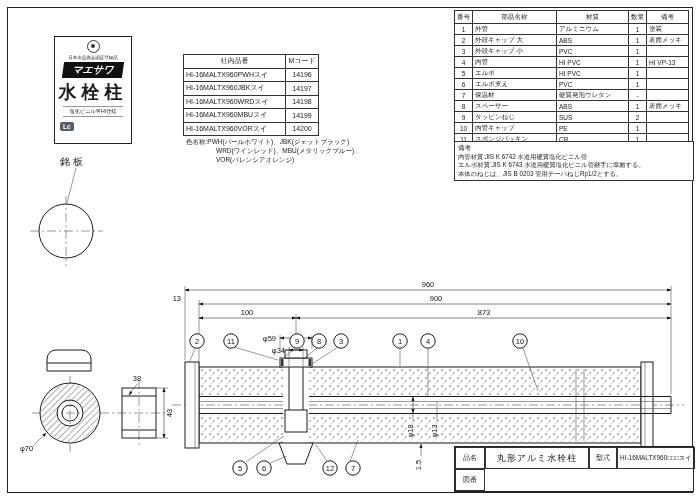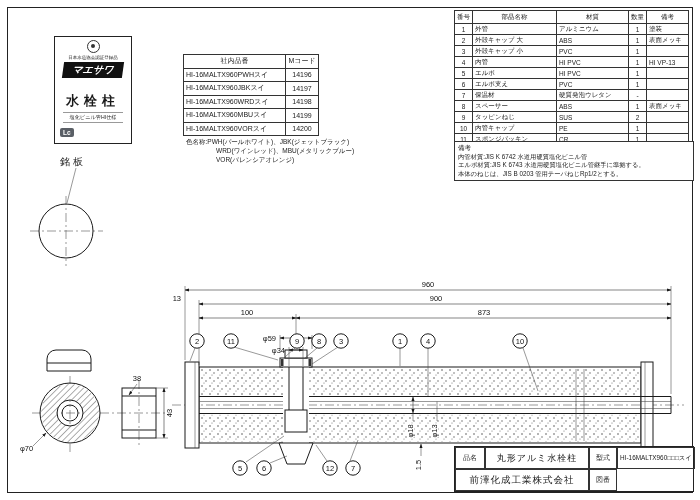--- a/index.html
+++ b/index.html
@@ -37,21 +37,21 @@
   .plate{position:absolute;left:60px;top:155px;font-size:10px;letter-spacing:3px;}
 
   .logo-box{position:absolute;left:54px;top:36px;width:78px;height:108px;border:1.3px solid #222;
             background:#fff;display:flex;flex-direction:column;align-items:stretch;padding:3px 2px;box-sizing:border-box;}
   .jwwa-row{display:flex;justify-content:center;margin-bottom:1px;}
   .jwwa-badge{width:11px;height:11px;border:1px solid #333;border-radius:50%;position:relative;}
   .jwwa-badge::after{content:"";position:absolute;left:3px;top:3px;width:4px;height:4px;background:#333;border-radius:50%;}
   .cert{font-size:5px;text-align:center;transform:scale(.9);white-space:nowrap;}
   .brand{background:#111;color:#fff;font-style:italic;font-weight:bold;font-size:10px;
          text-align:center;margin:2px 6px;padding:1px 0;transform:skewX(-8deg);}
-  .product{font-size:13px;font-weight:bold;letter-spacing:5px;text-align:center;margin-top:12px;}
+  .product{font-size:18px;font-weight:bold;letter-spacing:5px;text-align:center;margin-top:0;}
   .spec{font-size:5.2px;text-align:center;border-top:.5px solid #999;border-bottom:.5px solid #999;
         margin:2px 6px;padding:1px 0;}
   .maker-mark{align-self:flex-start;margin:3px 0 0 3px;background:#5a5f66;color:#fff;
               font-size:6.5px;font-weight:bold;padding:1px 3px;border-radius:2px;}
 
   .title-block{position:absolute;left:454px;top:446px;width:240px;height:46px;
                display:grid;grid-template-columns:30px 104px 28px 78px;grid-template-rows:1fr 1fr;
                border:1.4px solid #222;background:#fff;box-sizing:border-box;}
   .tb{border:.6px solid #333;display:flex;align-items:center;justify-content:center;
       overflow:hidden;white-space:nowrap;}
@@ -418,17 +418,16 @@
     <div>内管材質:JIS K 6742 水道用硬質塩化ビニル管</div>
     <div>エルボ材質:JIS K 6743 水道用硬質塩化ビニル管継手に準拠する。</div>
     <div>本体のねじは、JIS B 0203 管用テーパねじRp1/2とする。</div>
   </div>
 
   <div class="title-block">
     <div class="tb lab">品名</div>
     <div class="tb name">丸形アルミ水栓柱</div>
     <div class="tb lab">型式</div>
     <div class="tb model">HI-16MALTX960□□□スイ</div>
-    <div class="tb company">前澤化成工業株式会社</div>
     <div class="tb lab">図番</div>
   </div>
 
 </div>
 
 </body></html>

